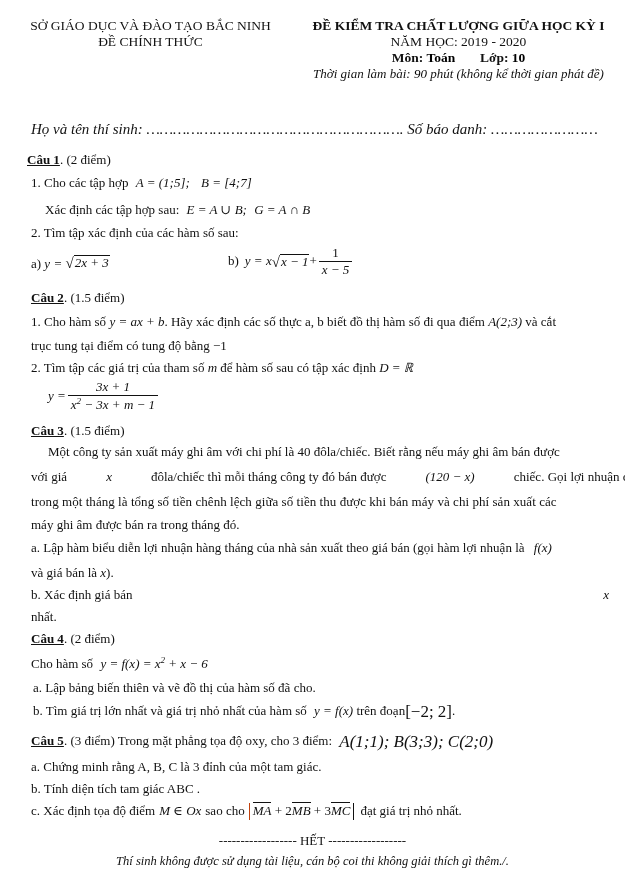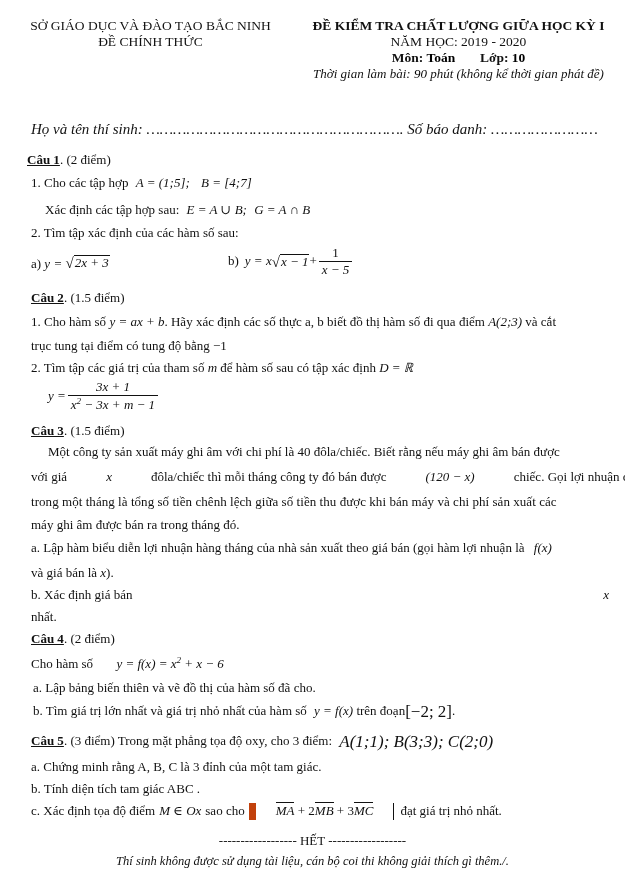--- a/index.html
+++ b/index.html
@@ -13,21 +13,21 @@
   .u { text-decoration: underline; font-weight: bold; }
   .m { font-style: italic; }
   .big { font-size: 17px; line-height: 1; vertical-align: -2px; }
   .frac { display: inline-flex; flex-direction: column; align-items: center; vertical-align: middle; margin: 0 2px; }
   .frac .num { padding: 0 3px 1px; line-height: 1.1; }
   .frac .den { padding: 1px 3px 0; border-top: 1px solid #111; line-height: 1.1; }
   .sqrt { display: inline-flex; align-items: flex-end; }
   .sqrt .rad { font-size: 15px; line-height: 1; }
   .sqrt .body { border-top: 1px solid #111; padding: 0 1px; line-height: 1.15; }
   .vec { border-top: 1px solid #111; font-style: italic; padding-top: 0; line-height: 1.1; }
-  .abs-bar { display: inline-block; border-left: 7px solid #c2410c; border-right: 1px solid #111; padding: 0 20px; line-height: 1.3; text-align: right; }
+  .abs-bar { display: inline-block; border-left: 1px solid #c2410c; border-right: 1px solid #111; padding: 0 3px; line-height: 1.3; text-align: right; }
   sup { font-size: 9px; vertical-align: 5px; }
 </style>
 </head>
 <body>
 
 <div class="abs center" style="left:8px; top:18px; width:285px; font-size:13.5px; line-height:16px;">
   <div>SỞ GIÁO DỤC VÀ ĐÀO TẠO BẮC NINH</div>
   <div>ĐỀ CHÍNH THỨC</div>
 </div>
 
@@ -152,21 +152,21 @@
 </div>
 <div class="abs" style="left:31px; top:609px;">
   <span>nhất.</span>
 </div>
 
 <div class="abs" style="left:31px; top:631px;">
   <span class="u">Câu 4</span><span>. (2 điểm)</span>
 </div>
 <div class="abs" style="left:31px; top:655px;">
   <span>Cho hàm số</span>
-  <span class="m" style="margin-left:20px;"><span>y = f(x) = x</span><sup>2</sup><span> + x − 6</span></span>
+  <span class="m" style="margin-left:4px;"><span>y = f(x) = x</span><sup>2</sup><span> + x − 6</span></span>
 </div>
 <div class="abs" style="left:33px; top:680px;">
   <span>a. Lập bảng biến thiên và vẽ đồ thị của hàm số đã cho.</span>
 </div>
 <div class="abs" style="left:33px; top:703px;">
   <span>b. Tìm giá trị lớn nhất và giá trị nhỏ nhất của hàm số</span>
   <span class="m" style="margin-left:4px;">y = f(x)</span>
   <span>trên đoạn</span><span class="big">[−2; 2]</span><span>.</span>
 </div>
 

